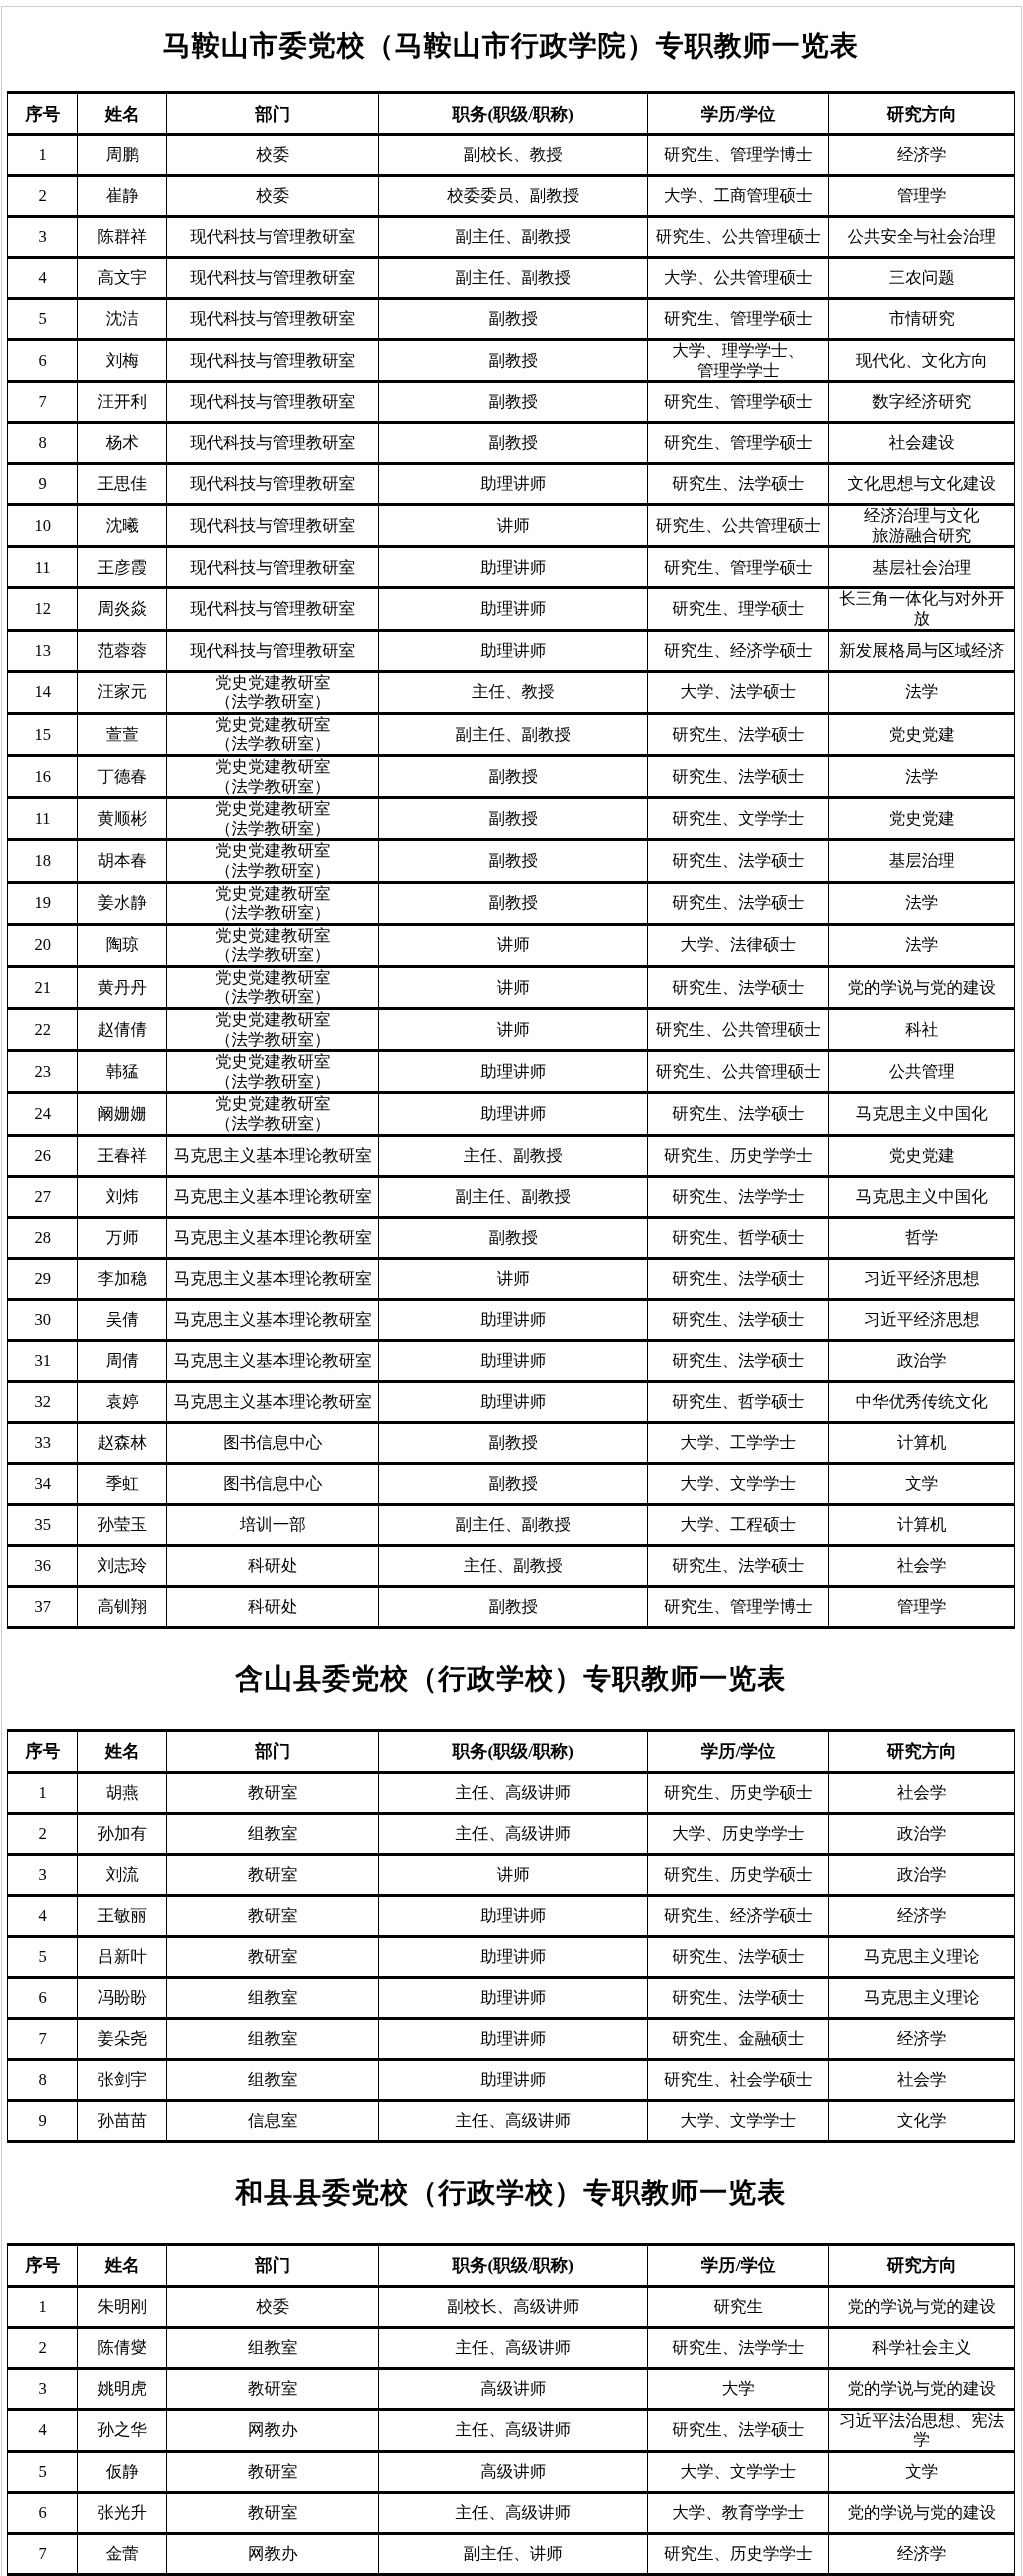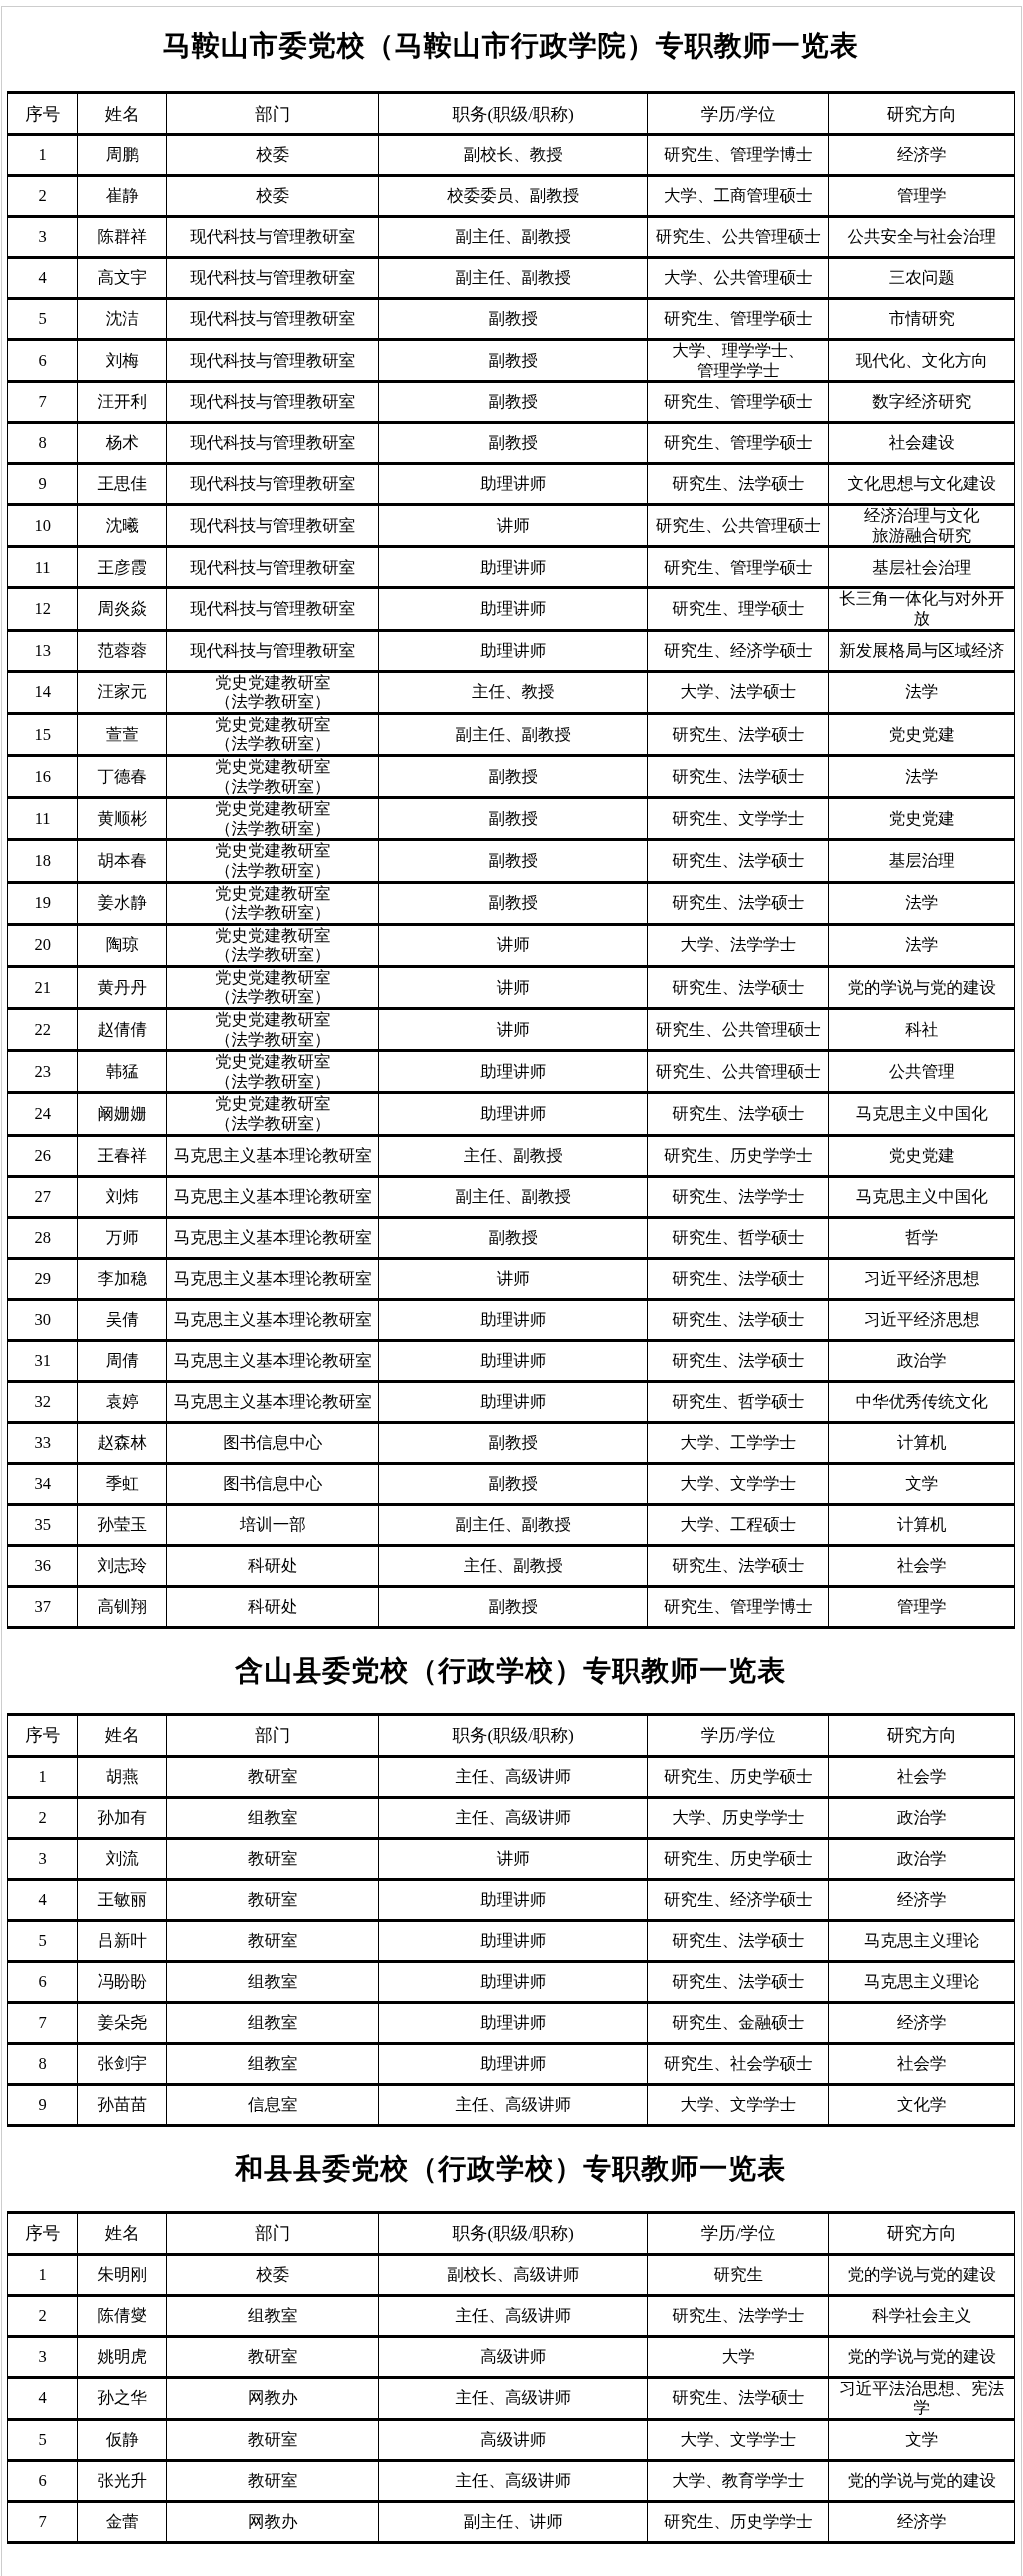--- a/index.html
+++ b/index.html
@@ -20,21 +20,21 @@
     left: 1px; right: 1px; top: 6.2px; bottom: 1px;
     border: 1px solid #cdcdcd;
     pointer-events: none;
   }
   .sheet {
     position: relative;
     width: 1007px;
     margin-left: 7.2px;
   }
   .title-block {
-    height: 84px;
+    height: 100px;
     display: flex;
     align-items: center;
     justify-content: center;
     font-family: "Liberation Sans", "DejaVu Sans", sans-serif;
     font-weight: bold;
     font-size: 28px;
     letter-spacing: 1px;
     white-space: nowrap;
   }
   .title-block.first {
@@ -57,21 +57,21 @@
     border-top: 3.1px solid #000;
     border-bottom: 3.1px solid #000;
     text-align: center;
     vertical-align: middle;
     padding: 0 2.1px;
     overflow: hidden;
     position: relative;
   }
   table.roster th {
     height: 39px;
-    font-weight: normal;
+    font-weight: bold;
     font-size: 17.5px;
   }
   table.roster td {
     height: 38px;
     font-size: 16.5px;
     line-height: 19.6px;
   }
   .cell-text {
     white-space: pre-line;
   }
@@ -262,21 +262,21 @@
             <td><span class="cell-text">副教授</span></td>
             <td><span class="cell-text">研究生、法学硕士</span></td>
             <td><span class="cell-text">法学</span></td>
           </tr>
           <tr>
             <td><span class="cell-text">20</span></td>
             <td><span class="cell-text">陶琼</span></td>
             <td><span class="cell-text">党史党建教研室
 （法学教研室）</span></td>
             <td><span class="cell-text">讲师</span></td>
-            <td><span class="cell-text">大学、法学学士</span></td>
+            <td><span class="cell-text">大学、法律硕士</span></td>
             <td><span class="cell-text">法学</span></td>
           </tr>
           <tr>
             <td><span class="cell-text">21</span></td>
             <td><span class="cell-text">黄丹丹</span></td>
             <td><span class="cell-text">党史党建教研室
 （法学教研室）</span></td>
             <td><span class="cell-text">讲师</span></td>
             <td><span class="cell-text">研究生、法学硕士</span></td>
             <td><span class="cell-text">党的学说与党的建设</span></td>

